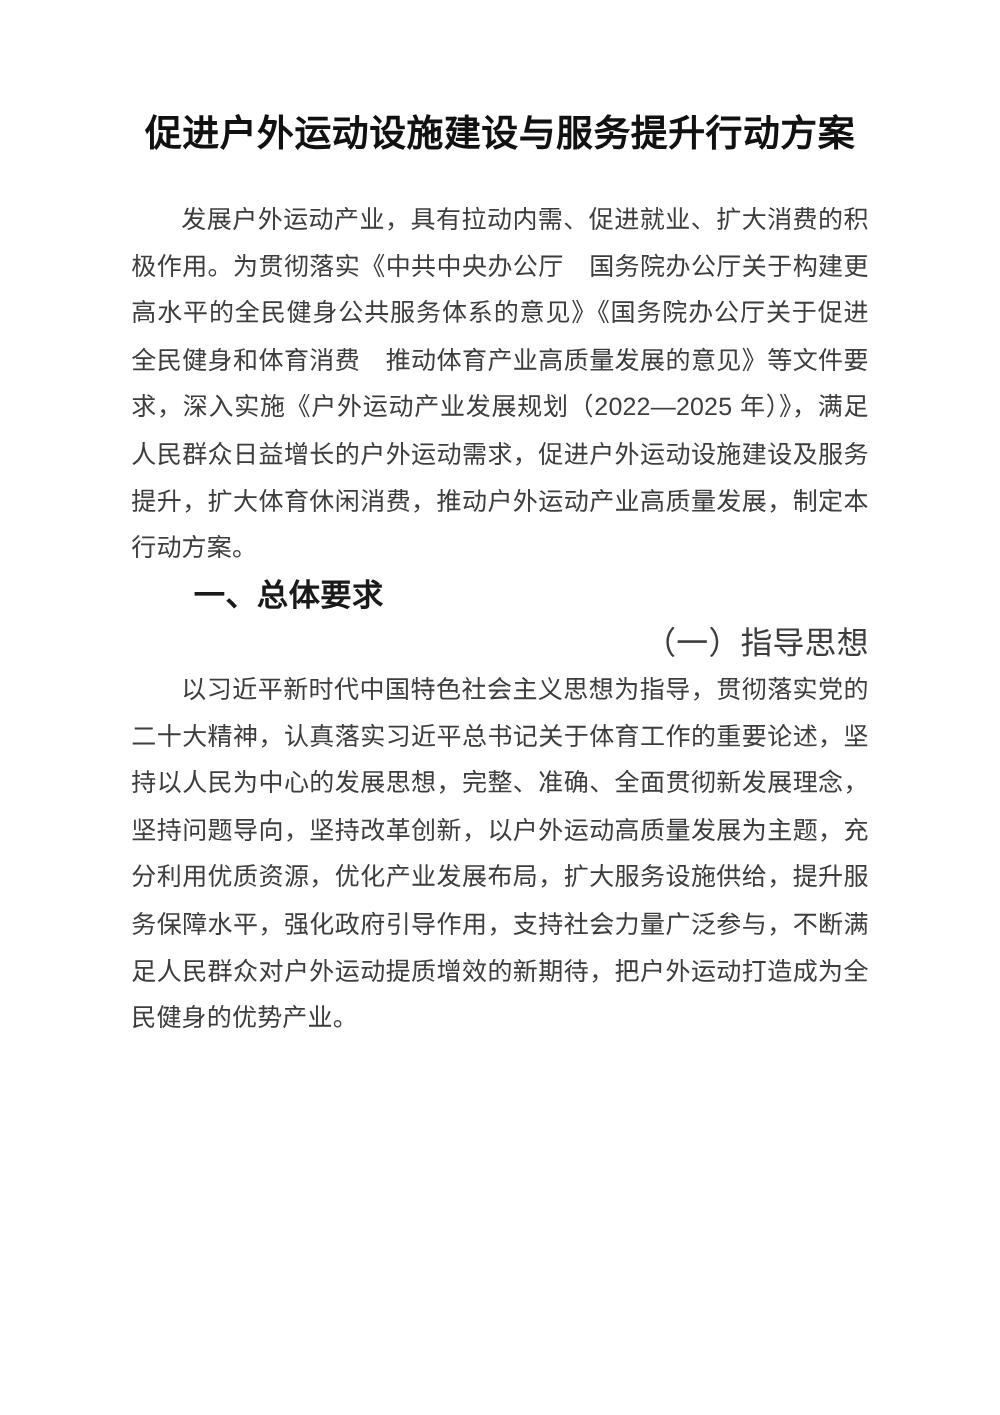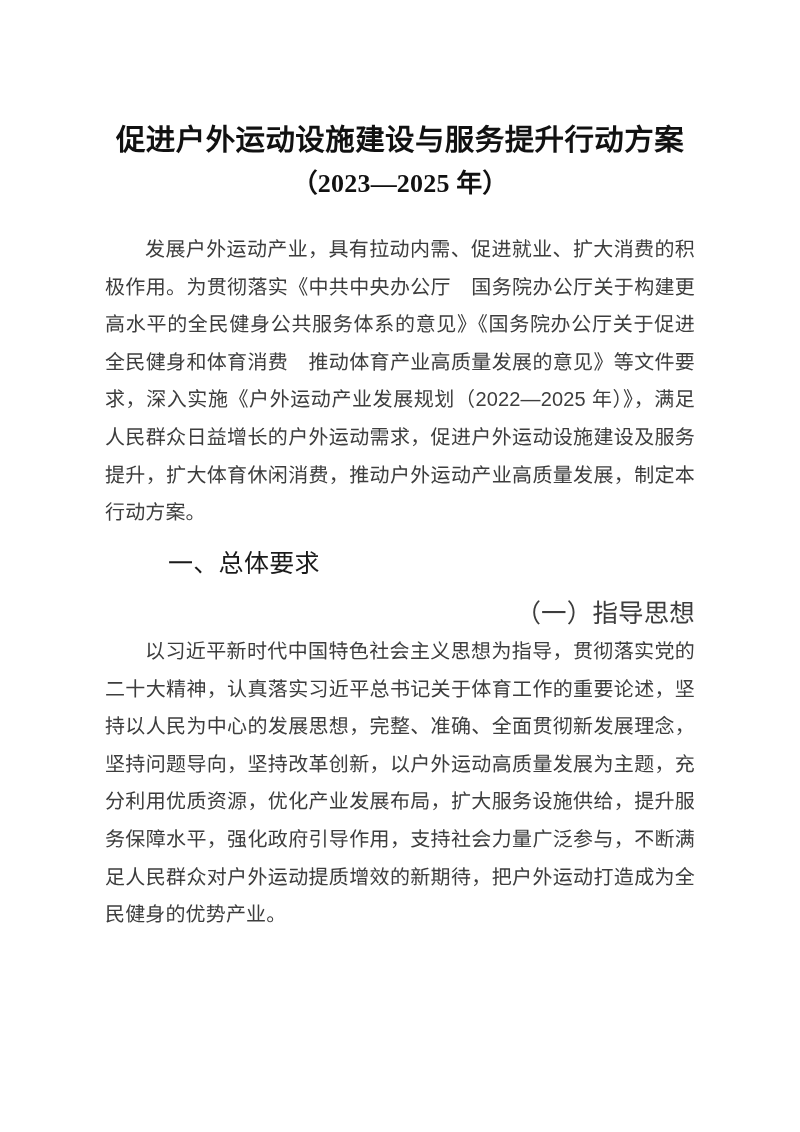--- a/index.html
+++ b/index.html
@@ -22,21 +22,21 @@
   .content {
     position: absolute;
     left: 105px;
     top: 0;
     width: 590px;
   }
 
   
   .doc-title {
     margin: 0;
-    padding-top: 120px;
+    padding-top: 88px;
     text-align: center;
     font-family: "Liberation Serif", "DejaVu Serif", serif;
     font-weight: 700;
     font-size: 29.5px;
     line-height: 40px;
     letter-spacing: 0.4px;
     color: #111111;
     white-space: nowrap;
   }
 
@@ -70,23 +70,23 @@
     color: #3d3d3d;
     text-align: justify;
     text-justify: inter-character;
     text-indent: 2em;
     letter-spacing: 0.15px;
     -webkit-font-smoothing: antialiased;
   }
 
   
   p.h1-cn {
-    margin: 13px;
+    margin: 0;
     font-family: "Liberation Sans", "DejaVu Sans", sans-serif;
-    font-weight: 400;
+    font-weight: 700;
     font-size: 25px;
     line-height: 37.6px;
     color: #1a1a1a;
     text-indent: 2em;
     letter-spacing: 0.3px;
   }
 
   
   p.h2-cn {
     margin: 0;
@@ -100,23 +100,20 @@
   }
 </style>
 </head>
 <body>
 
 <div class="page">
   <div class="content">
 
     <h1 class="doc-title">促进户外运动设施建设与服务提升行动方案</h1>
 
-    <div class="doc-subtitle">
-      <span>（</span><span class="num">2023—2025</span><span> 年</span><span>）</span>
-    </div>
 
     <div class="body-block">
 
       <p class="para">发展户外运动产业，具有拉动内需、促进就业、扩大消费的积极作用。为贯彻落实《中共中央办公厅　国务院办公厅关于构建更高水平的全民健身公共服务体系的意见》《国务院办公厅关于促进全民健身和体育消费　推动体育产业高质量发展的意见》等文件要求，深入实施《户外运动产业发展规划（2022—2025 年）》，满足人民群众日益增长的户外运动需求，促进户外运动设施建设及服务提升，扩大体育休闲消费，推动户外运动产业高质量发展，制定本行动方案。</p>
 
       <p class="h1-cn">一、总体要求</p>
 
       <p class="h2-cn">（一）指导思想</p>
 
       <p class="para">以习近平新时代中国特色社会主义思想为指导，贯彻落实党的二十大精神，认真落实习近平总书记关于体育工作的重要论述，坚持以人民为中心的发展思想，完整、准确、全面贯彻新发展理念，坚持问题导向，坚持改革创新，以户外运动高质量发展为主题，充分利用优质资源，优化产业发展布局，扩大服务设施供给，提升服务保障水平，强化政府引导作用，支持社会力量广泛参与，不断满足人民群众对户外运动提质增效的新期待，把户外运动打造成为全民健身的优势产业。</p>

